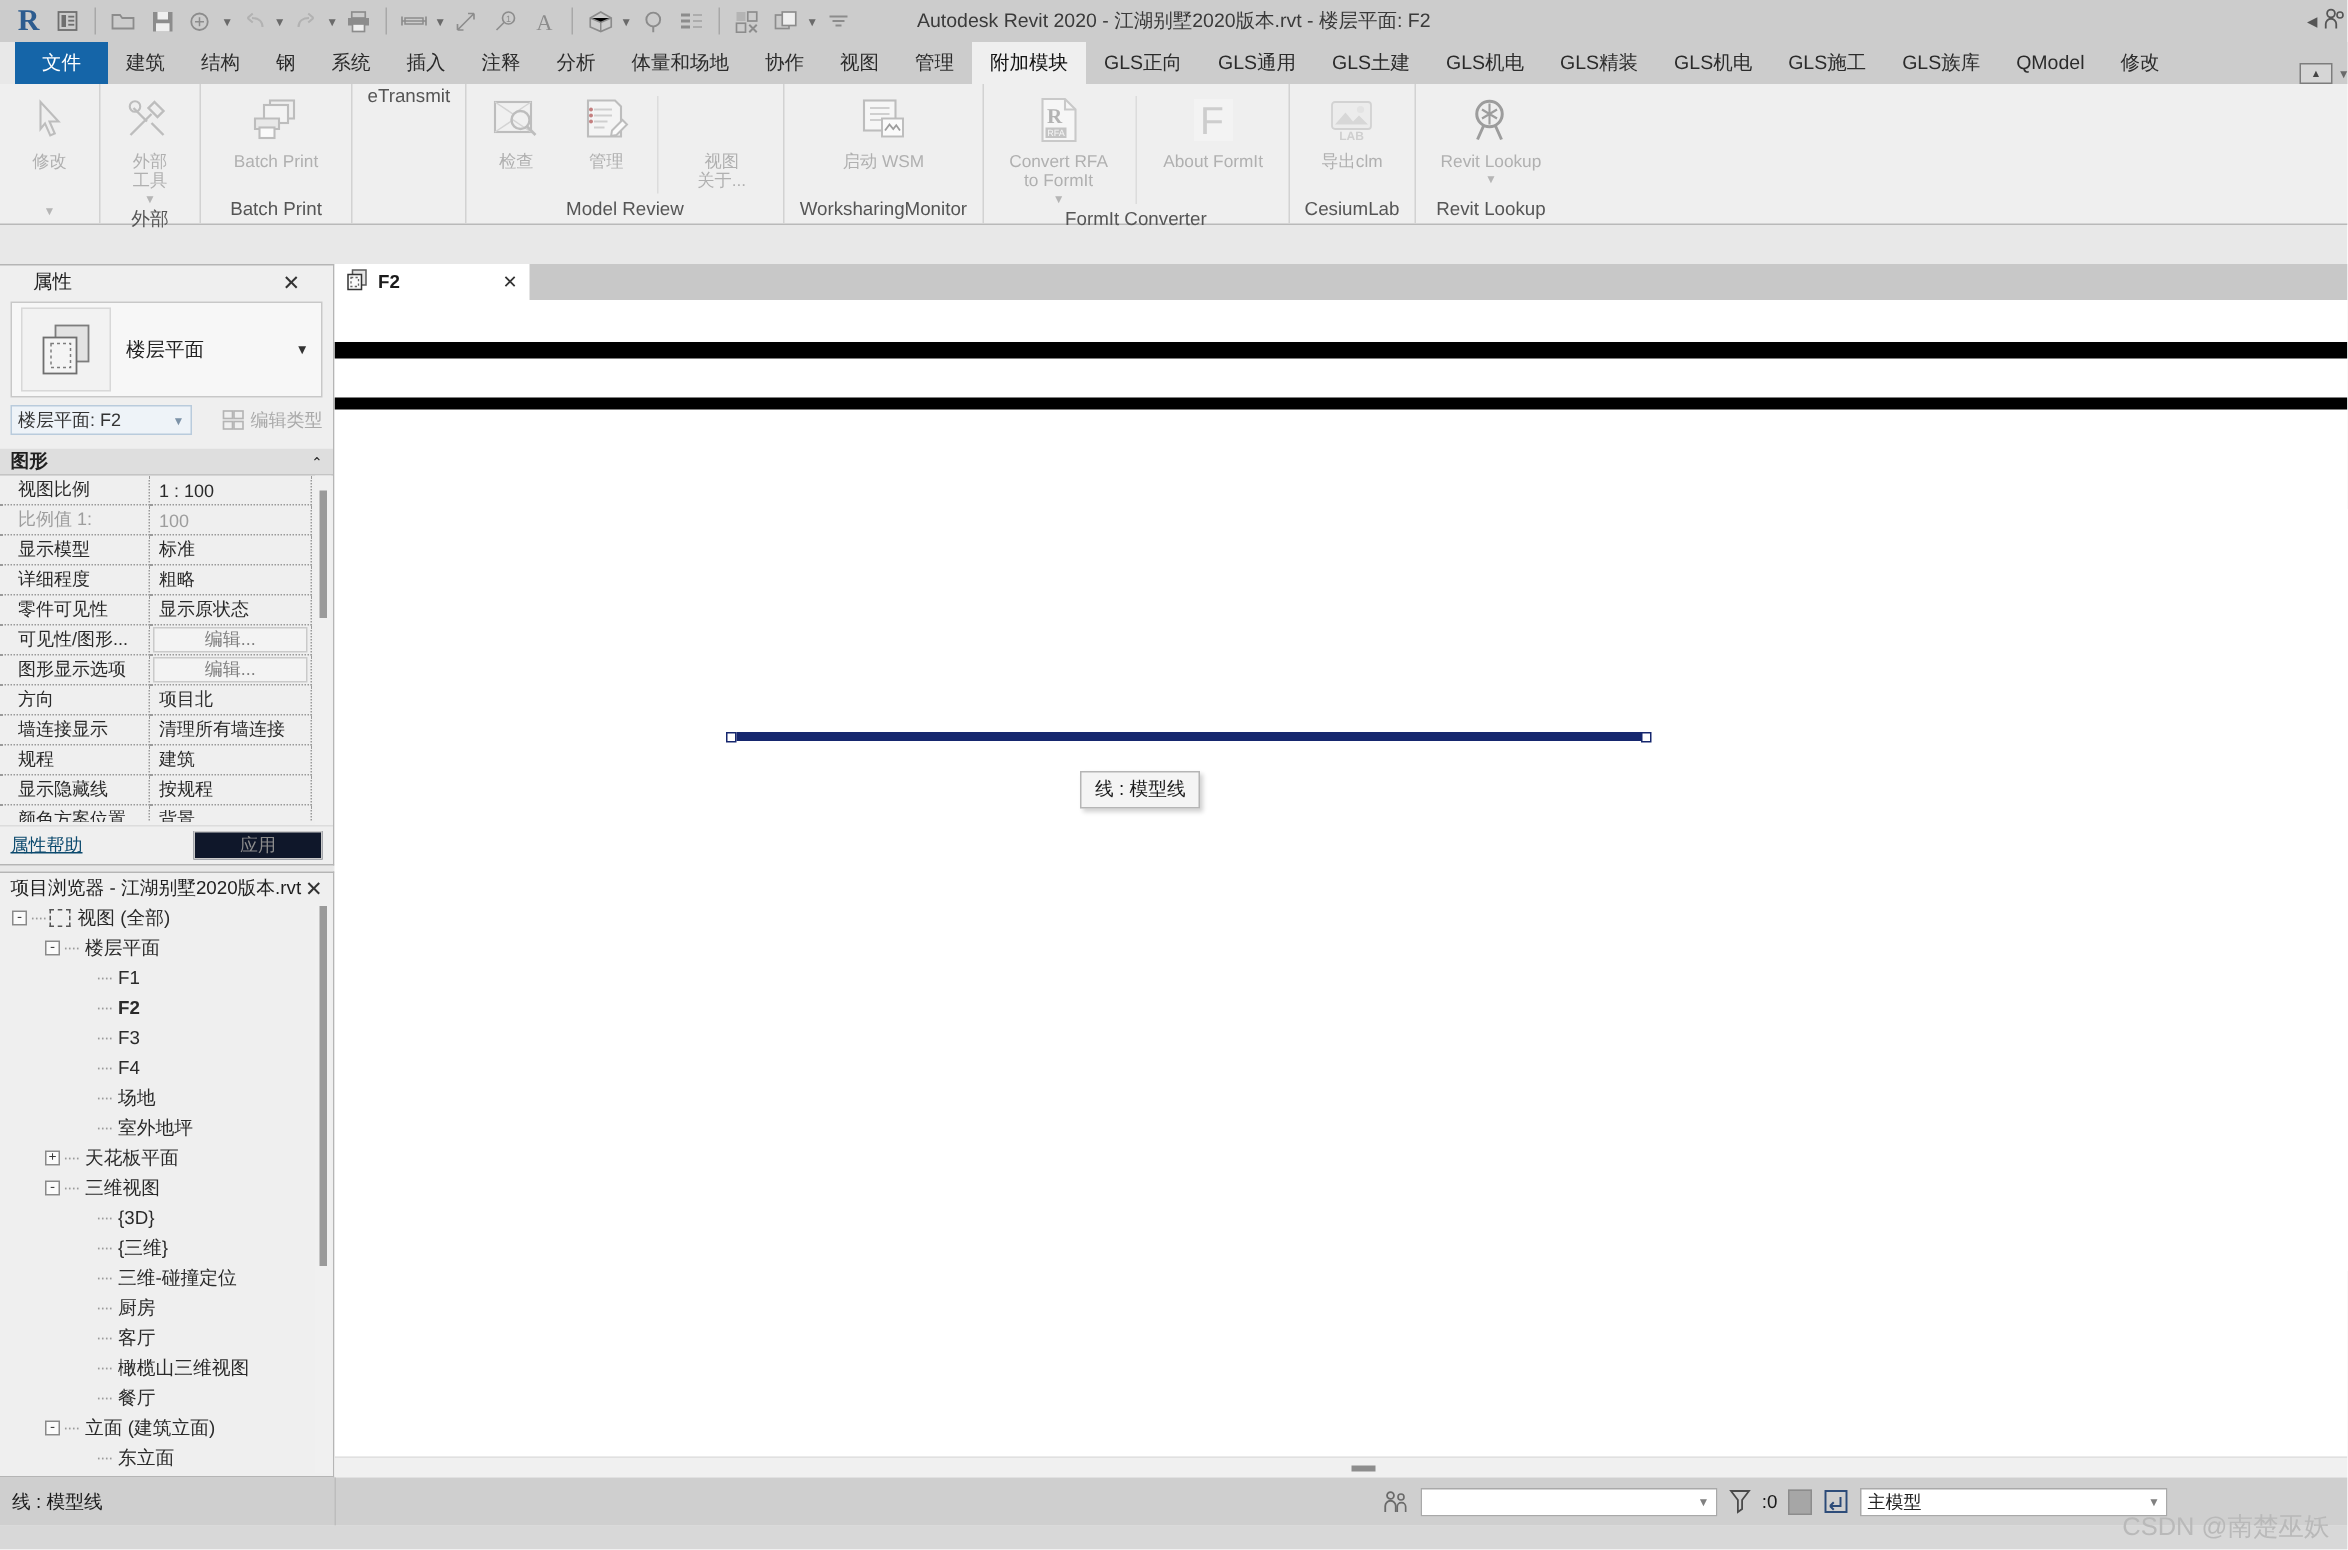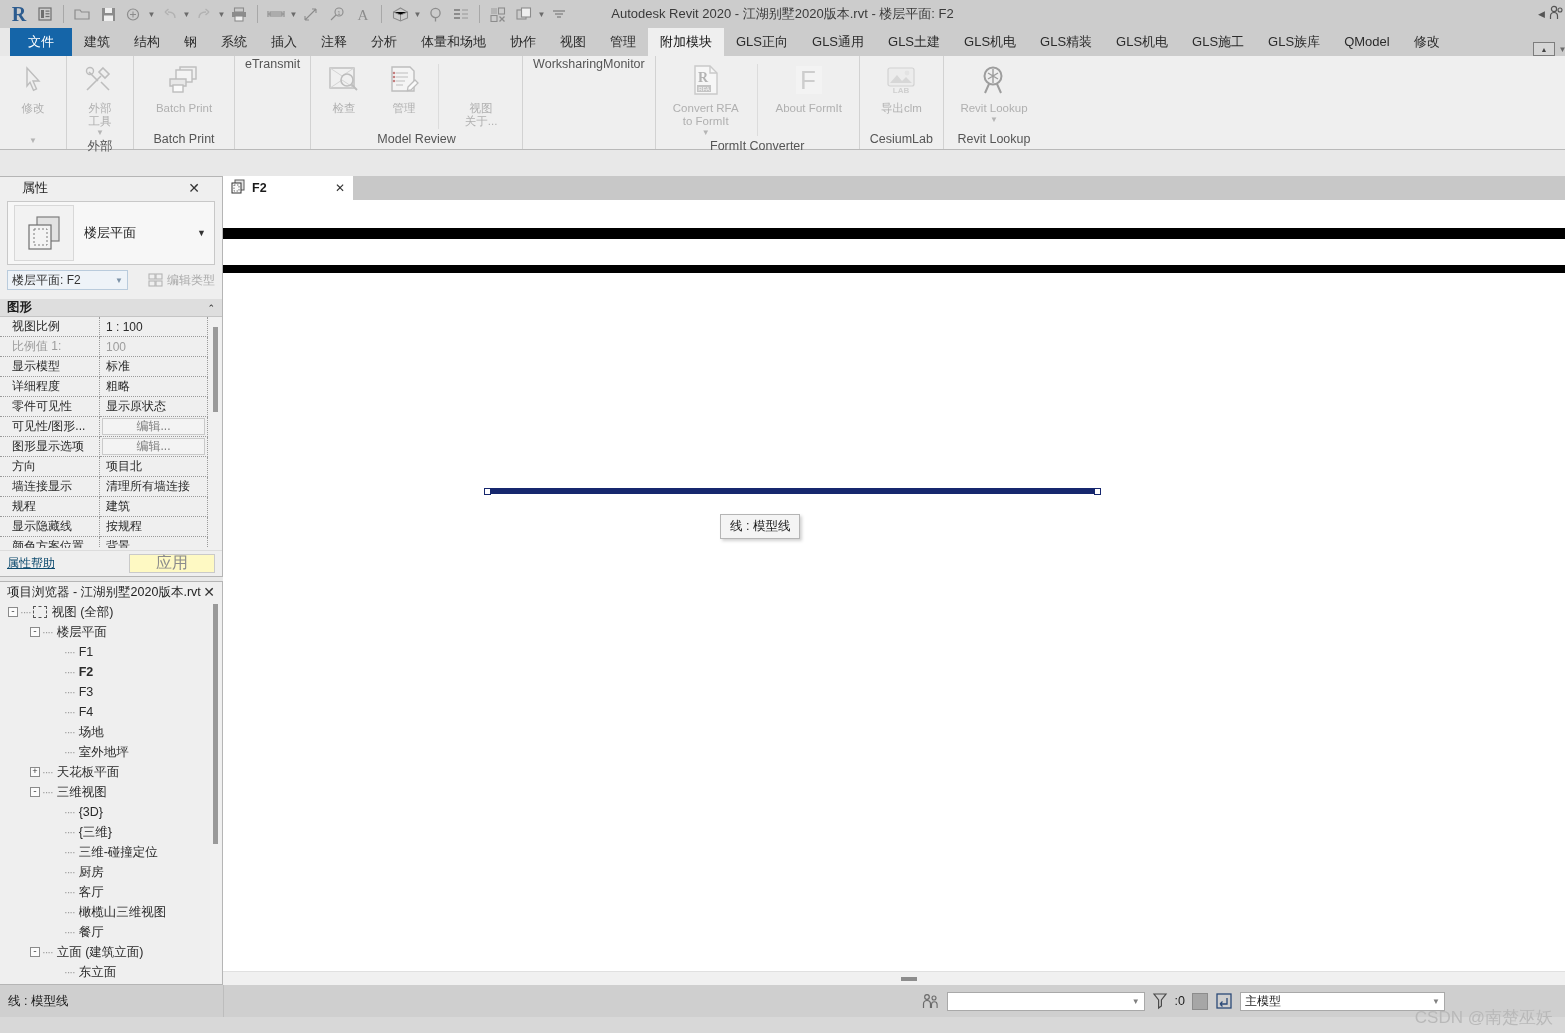--- a/index.html
+++ b/index.html
@@ -136,22 +136,22 @@
   .pscroll {
     position: absolute; right: 1px; top: 140px; width: 11px; height: 250px; background: #f0f0f0;
   }
   .pscroll .thumb { position: absolute; left: 3px; top: 10px; width: 5px; height: 85px; background: #9a9a9a; }
   .props-foot {
     position: absolute; left: 0; right: 0; bottom: 0; height: 26px; background: #efefef;
     display: flex; align-items: center; padding: 0 7px; border-top: 1px solid #dcdcdc;
   }
   .help-link { font-size: 12px; color: #0c4a6e; text-decoration: underline; }
   .apply-btn {
-    margin-left: auto; width: 86px; height: 19px; background: #fef9c3; border: 1px solid #cacaca;
-    display: flex; align-items: center; justify-content: center; font-size: 16px; color: #8c8c8c;
+    margin-left: auto; width: 86px; height: 19px; background: #0f172a; border: 1px solid #cacaca;
+    display: flex; align-items: center; justify-content: center; font-size: 12px; color: #8c8c8c;
   }
 
   
   .browser {
     position: absolute; left: 0; top: 581px; width: 223px; bottom: 48px;
     background: #efefef; border: 1px solid #b5b5b5; border-left: none;
   }
   .br-head {
     height: 20px; display: flex; align-items: center; justify-content: space-between;
     padding: 0 7px; font-size: 12.5px; color: #1f1f1f;
@@ -478,20 +478,33 @@
           <div class="vsep"></div>
           <div class="btn-lg wide">
             <div class="btn-ico"></div>
             <div class="btn-lbl" style="white-space: pre-line;">视图
 关于...</div>
           </div>
         </div>
         <div class="panel-title dk">Model Review</div>
       </div>
       <div class="panel">
+        <div class="panel-body">
+          <div class="btn-lg wide">
+            <div class="btn-ico">
+              <svg width="32" height="30" viewBox="0 0 32 30">
+                <rect x="3" y="2" width="21" height="20" fill="#f6f6f6" stroke="#bdbdbd" stroke-width="1.4"></rect>
+                <path d="M7 7h13M7 11h13M7 15h8" stroke="#cfcfcf" stroke-width="1.4"></path>
+                <rect x="15" y="14" width="14" height="12" fill="#fafafa" stroke="#bdbdbd" stroke-width="1.3"></rect>
+                <path d="M17 22l3-4 2.5 3 2-2.5 2.5 3.5" fill="none" stroke="#9d9d9d" stroke-width="1.2"></path>
+              </svg>
+            </div>
+            <div class="btn-lbl" style="white-space: pre-line;">启动 WSM</div>
+          </div>
+        </div>
         <div class="panel-title dk">WorksharingMonitor</div>
       </div>
       <div class="panel">
         <div class="panel-body">
           <div class="btn-lg xwide">
             <div class="btn-ico">
               <svg width="30" height="32" viewBox="0 0 30 32">
                 <path d="M4 2h15l7 7v21H4z" fill="#f6f6f6" stroke="#c9c9c9" stroke-width="1.4"></path>
                 <path d="M19 2v7h7" fill="none" stroke="#c9c9c9" stroke-width="1.4"></path>
                 <text x="12" y="18" font-size="14" font-family="Liberation Serif, serif" font-weight="bold" fill="#b3b3b3" text-anchor="middle">R</text>

